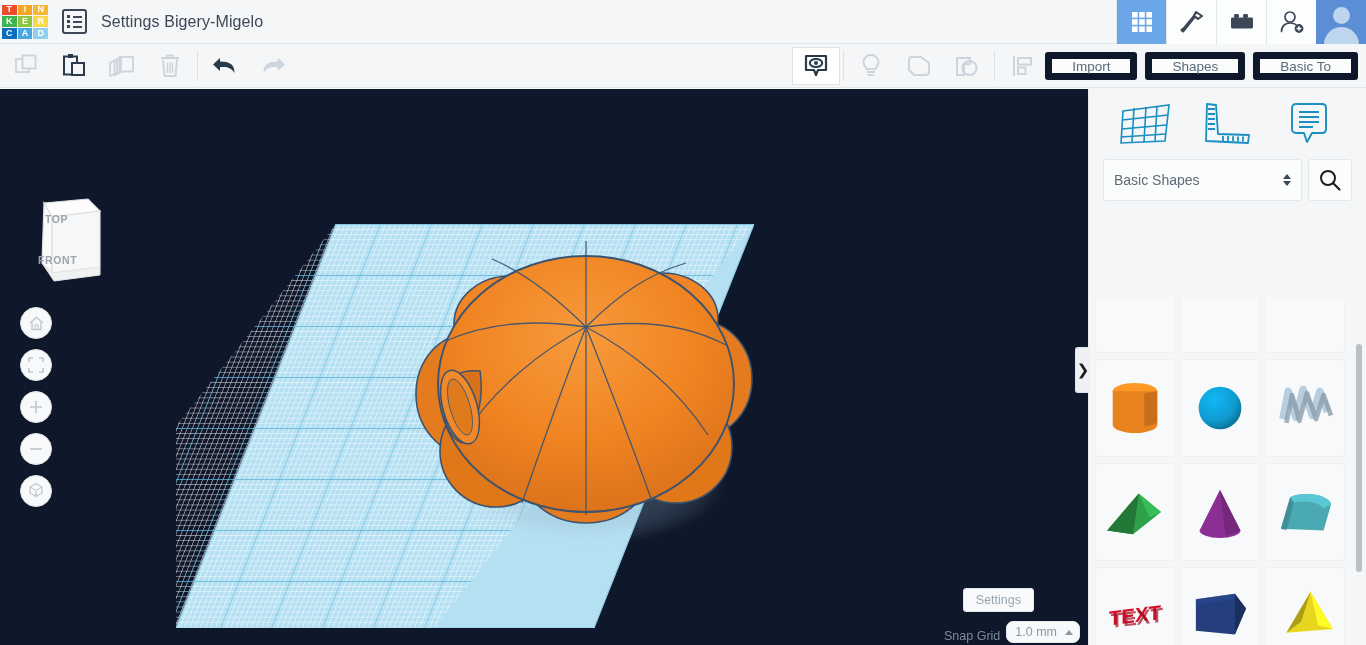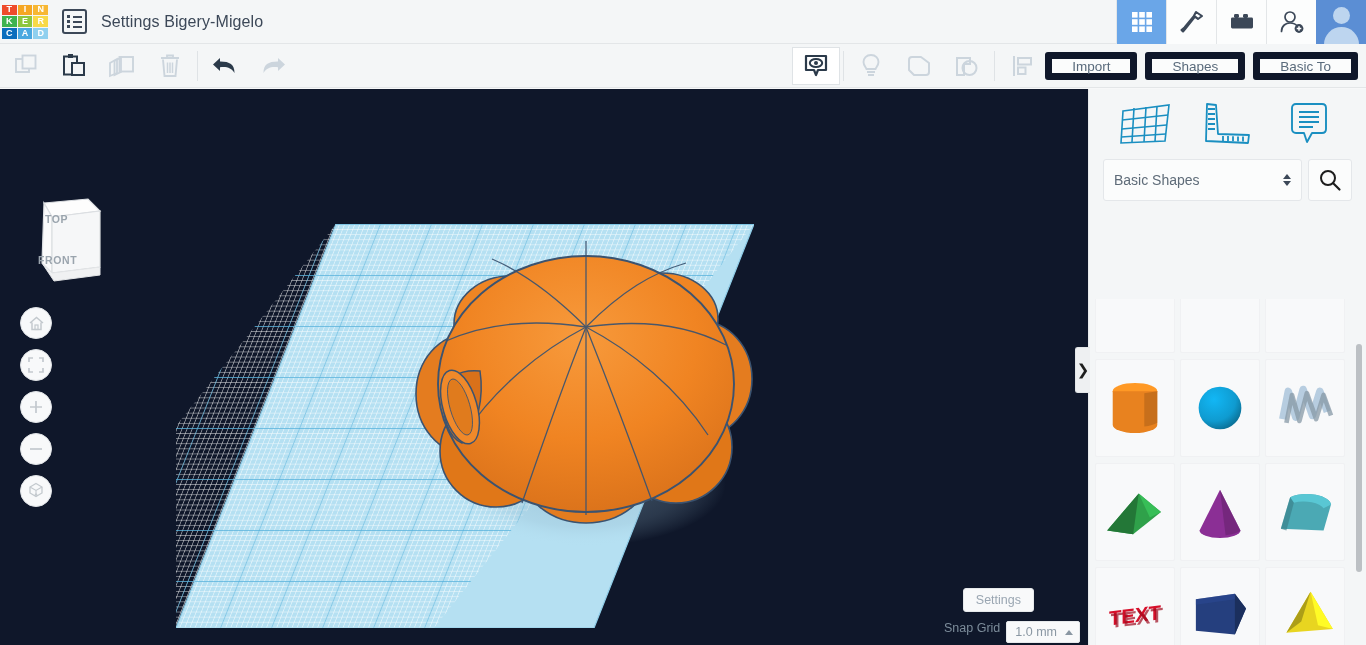--- a/index.html
+++ b/index.html
@@ -90,25 +90,25 @@
     background: #f8f9fa; display: flex; align-items: center; justify-content: center;
     color: #c3c9ce;
   }
 
   
   #settings-btn {
     position: absolute; right: 54px; bottom: 33px;
     height: 24px; padding: 0 12px; background: #f8f9fa; border: 1px solid #e6e9eb;
     border-radius: 3px; font-size: 12.5px; color: #9aa6b2; display: flex; align-items: center;
   }
-  #snapgrid { position: absolute; right: 8px; bottom: 2px; display: flex; align-items: flex-start; gap: 6px; }
+  #snapgrid { position: absolute; right: 8px; bottom: 2px; display: flex; align-items: flex-end; gap: 6px; }
   #snapgrid .lbl { font-size: 12.5px; color: #7c8c9a; }
   #snap-select {
     height: 22px; padding: 0 6px 0 8px; background: #f8f9fa; border: 1px solid #e6e9eb;
-    border-radius: 2px; font-size: 12.5px; color: #8a97a3; display: flex; align-items: center; gap: 8px;
+    border-radius: 7px; font-size: 12.5px; color: #8a97a3; display: flex; align-items: center; gap: 8px;
   }
   .caret-up { width: 0; height: 0; border-left: 4px solid transparent; border-right: 4px solid transparent; border-bottom: 5px solid #8a97a3; }
 
   
   #rpanel {
     position: absolute; left: 1088px; top: 89px; width: 278px; height: 556px;
     background: #f4f6f7; border-left: 1px solid #e8eaec;
   }
   #panel-toggle {
     position: absolute; left: -14px; top: 258px; width: 15px; height: 46px;

